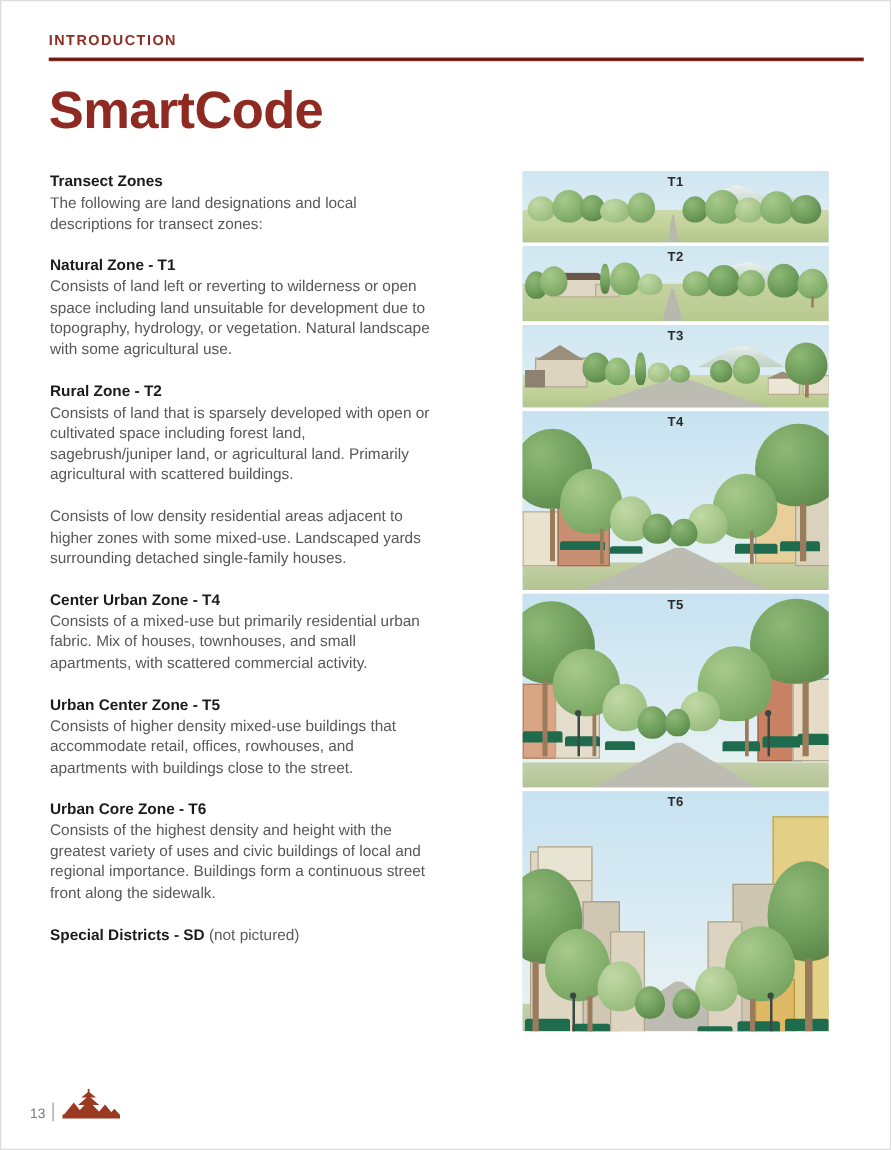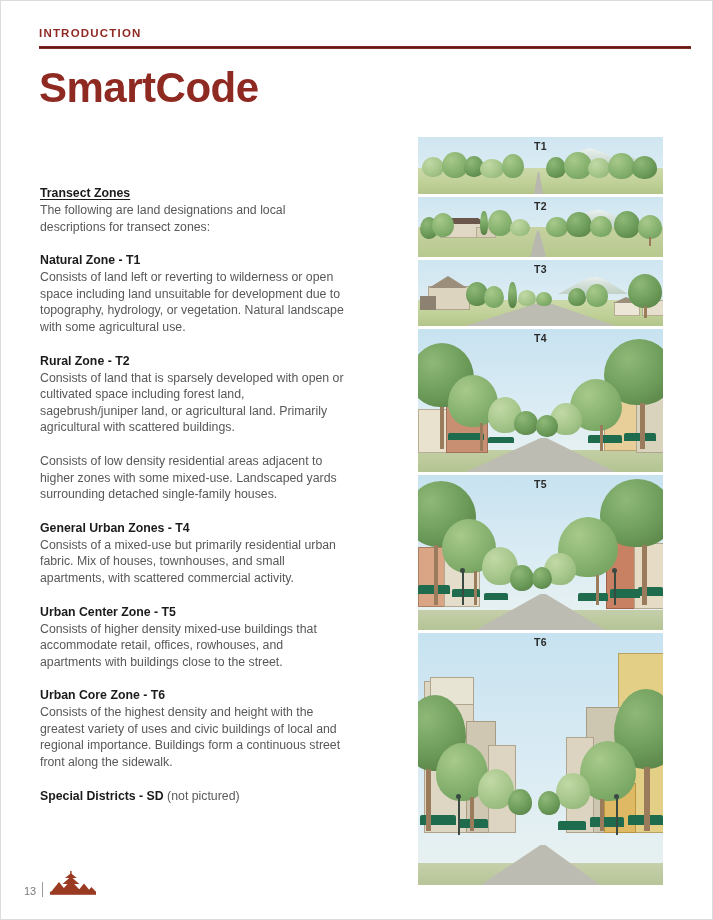--- a/index.html
+++ b/index.html
@@ -64,23 +64,21 @@
   .sec:last-child { margin-bottom: 0; }
 
   .sec-head {
     font-size: 12.3px;
     font-weight: bold;
     color: #1b1b1b;
     line-height: 16px;
     margin-bottom: 1px;
   }
   .sec-head.underlined {
-    text-decoration: underline;
     text-underline-offset: 2px;
-    margin-top: 48px;
   }
   .sec-head .note {
     font-weight: normal;
     color: #5b5b5b;
   }
   .sec-body {
     font-size: 12.3px;
     color: #585858;
     line-height: 16.6px;
   }
@@ -223,21 +221,21 @@
     <div class="sec">
       <div class="sec-head">Rural Zone - T2</div>
       <div class="sec-body">Consists of land that is sparsely developed with open or cultivated space including forest land, sagebrush/juniper land, or agricultural land. Primarily agricultural with scattered buildings.</div>
     </div>
 
     <div class="sec">
       <div class="sec-body">Consists of low density residential areas adjacent to higher zones with some mixed-use. Landscaped yards surrounding detached single-family houses.</div>
     </div>
 
     <div class="sec">
-      <div class="sec-head">General Urban Zones - T4</div>
+      <div class="sec-head">Center Urban Zone - T4</div>
       <div class="sec-body">Consists of a mixed-use but primarily residential urban fabric. Mix of houses, townhouses, and small apartments, with scattered commercial activity.</div>
     </div>
 
     <div class="sec">
       <div class="sec-head">Urban Center Zone - T5</div>
       <div class="sec-body">Consists of higher density mixed-use buildings that accommodate retail, offices, rowhouses, and apartments with buildings close to the street.</div>
     </div>
 
     <div class="sec">
       <div class="sec-head">Urban Core Zone - T6</div>
@@ -389,21 +387,21 @@
         <div class="tree dark" style="left:114px;top:92px;width:20px;height:22px;"></div>
         <div class="trunk" style="left:224px;top:70px;width:5px;height:60px;"></div>
         <div class="trunk" style="left:178px;top:100px;width:3px;height:30px;"></div>
 
         <div class="lamp" style="left:44px;top:96px;height:34px;"></div>
         <div class="lamp" style="left:196px;top:96px;height:34px;"></div>
       </div>
       <div class="panel-label">T5</div>
     </div>
 
-    <div class="panel" style="height:252px">
+    <div class="panel" style="height:192px">
       <div class="scene">
         <div class="sky sky-b"></div>
         <div class="ground" style="height:22px;background:linear-gradient(to bottom,#c6d0ab 0%,#b6c497 100%);"></div>
         <div class="road-persp" style="width:120px;height:40px;"></div>
 
         <div class="bldg" style="left:6px;top:48px;width:48px;height:150px;background:#ded7c4;border:0.5px solid #b0a48c;"></div>
         <div class="bldg" style="left:12px;top:44px;width:42px;height:26px;background:#e8e4d4;border:0.5px solid #b0a48c;"></div>
         <div class="bldg" style="left:48px;top:88px;width:28px;height:110px;background:#cfc7b2;border:0.5px solid #a79b84;"></div>
         <div class="bldg" style="left:70px;top:112px;width:26px;height:86px;background:#ddd5c1;border:0.5px solid #b0a48c;"></div>
 

